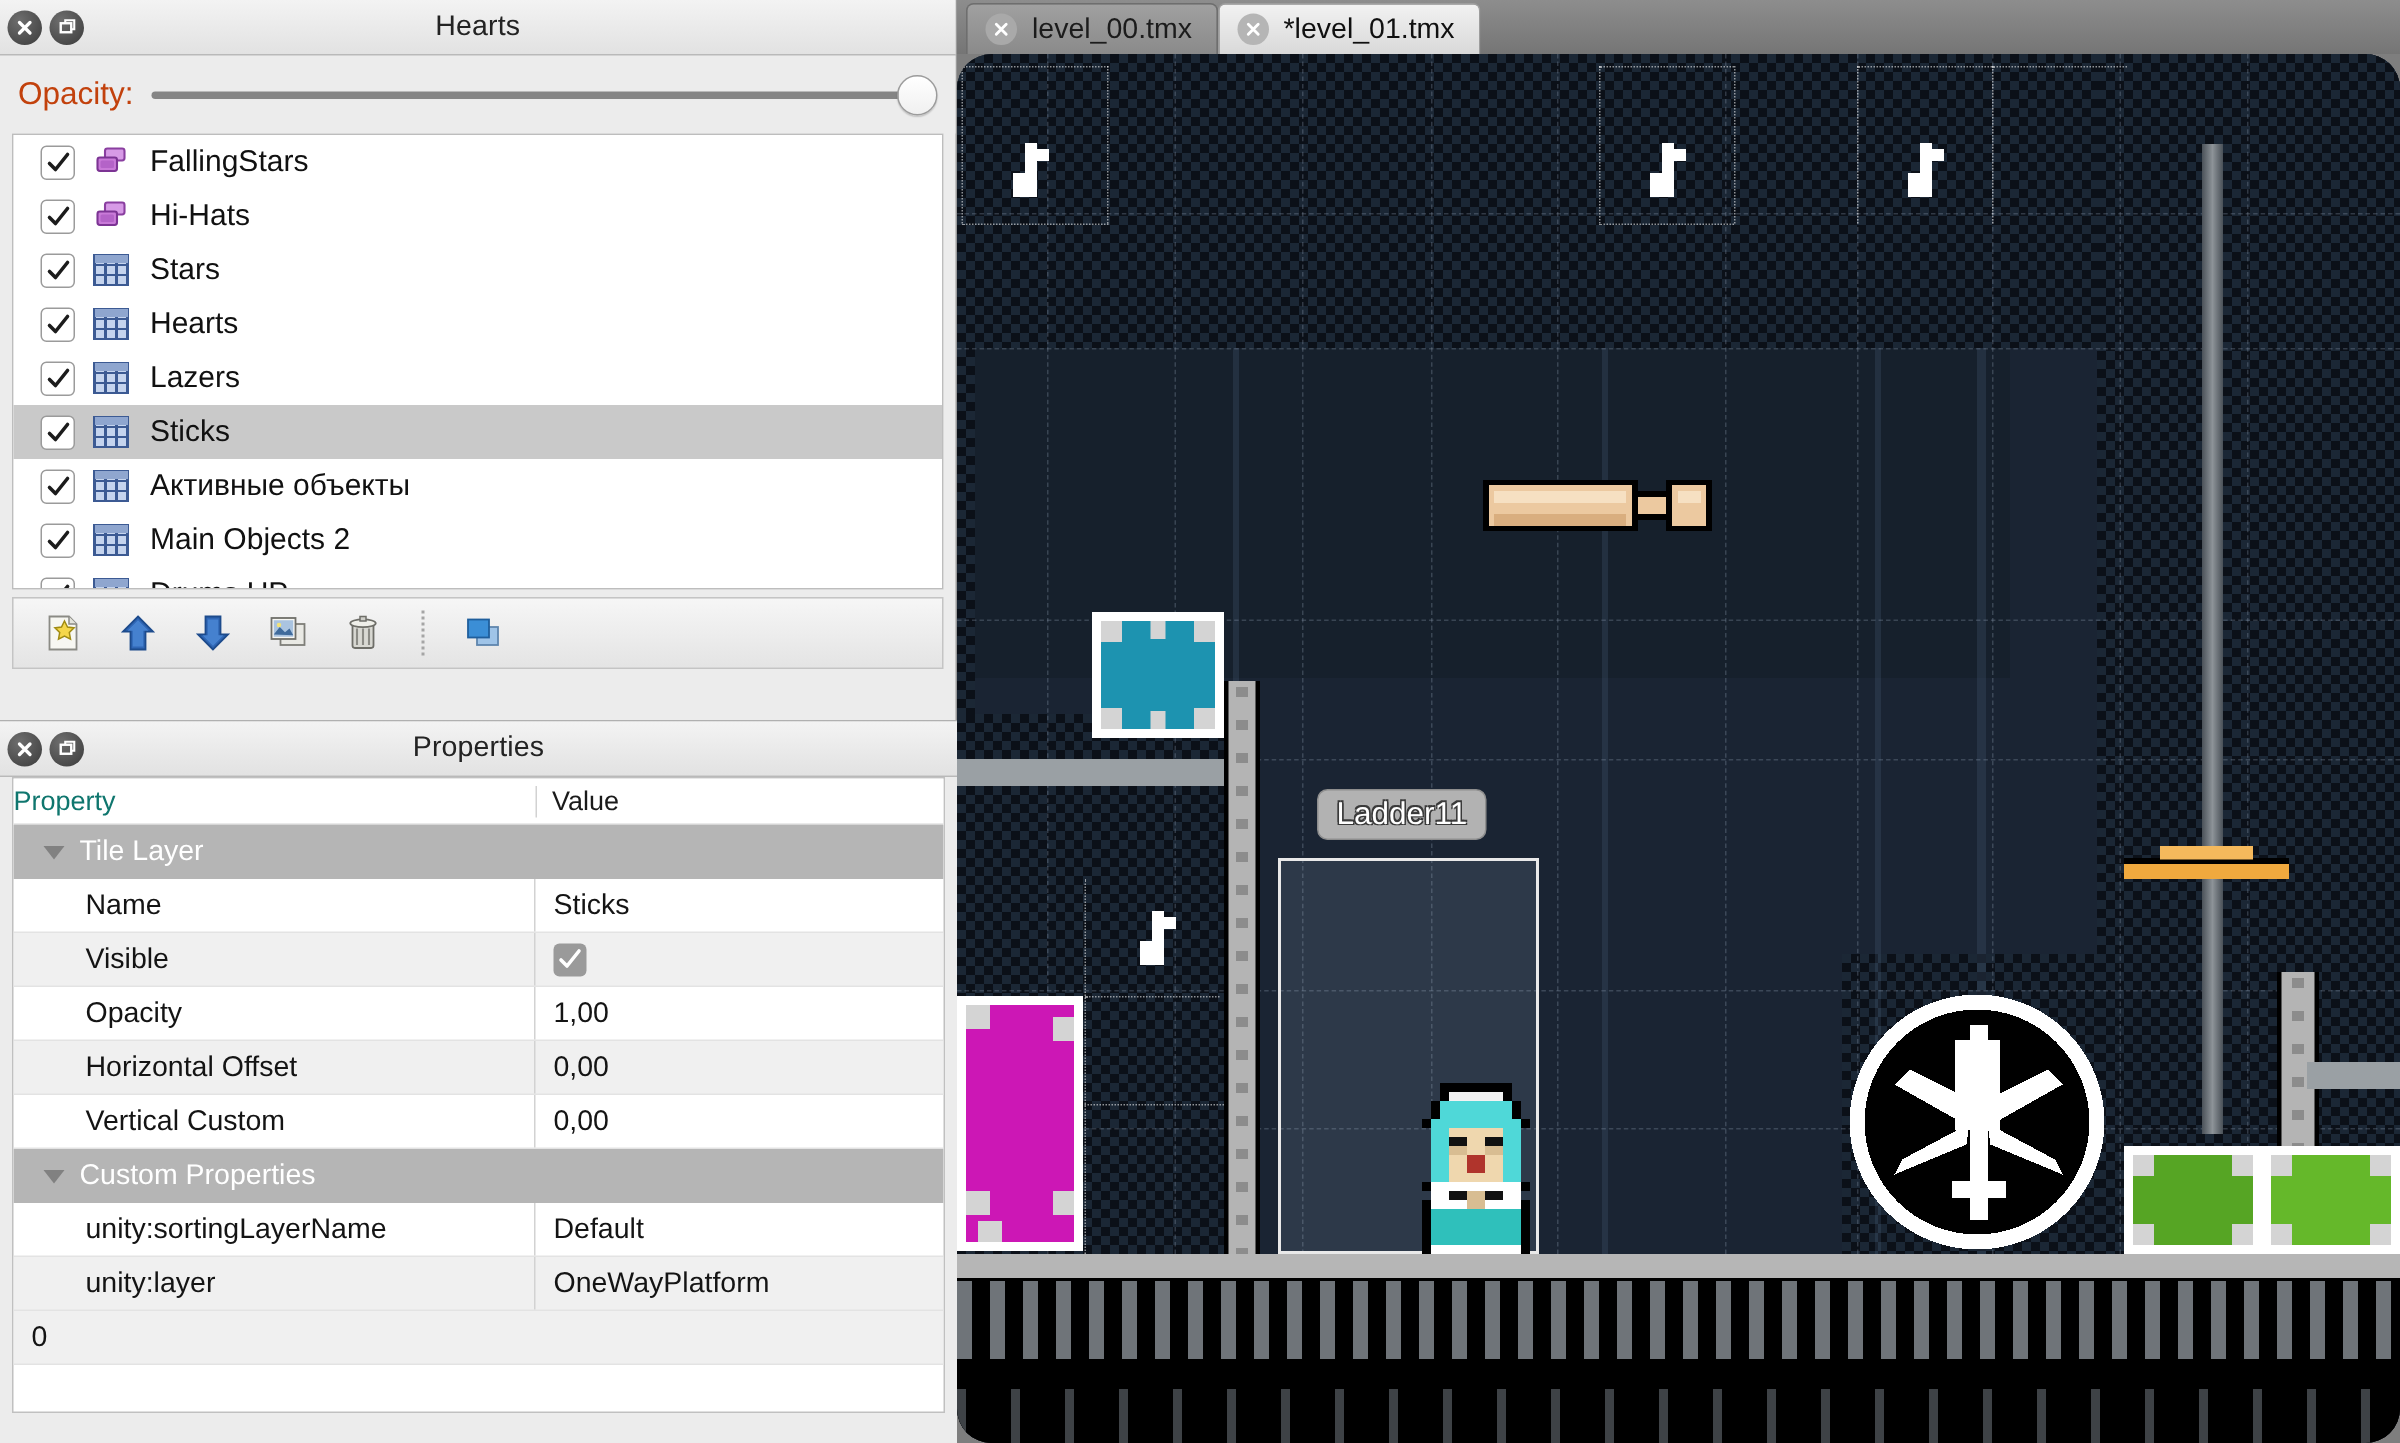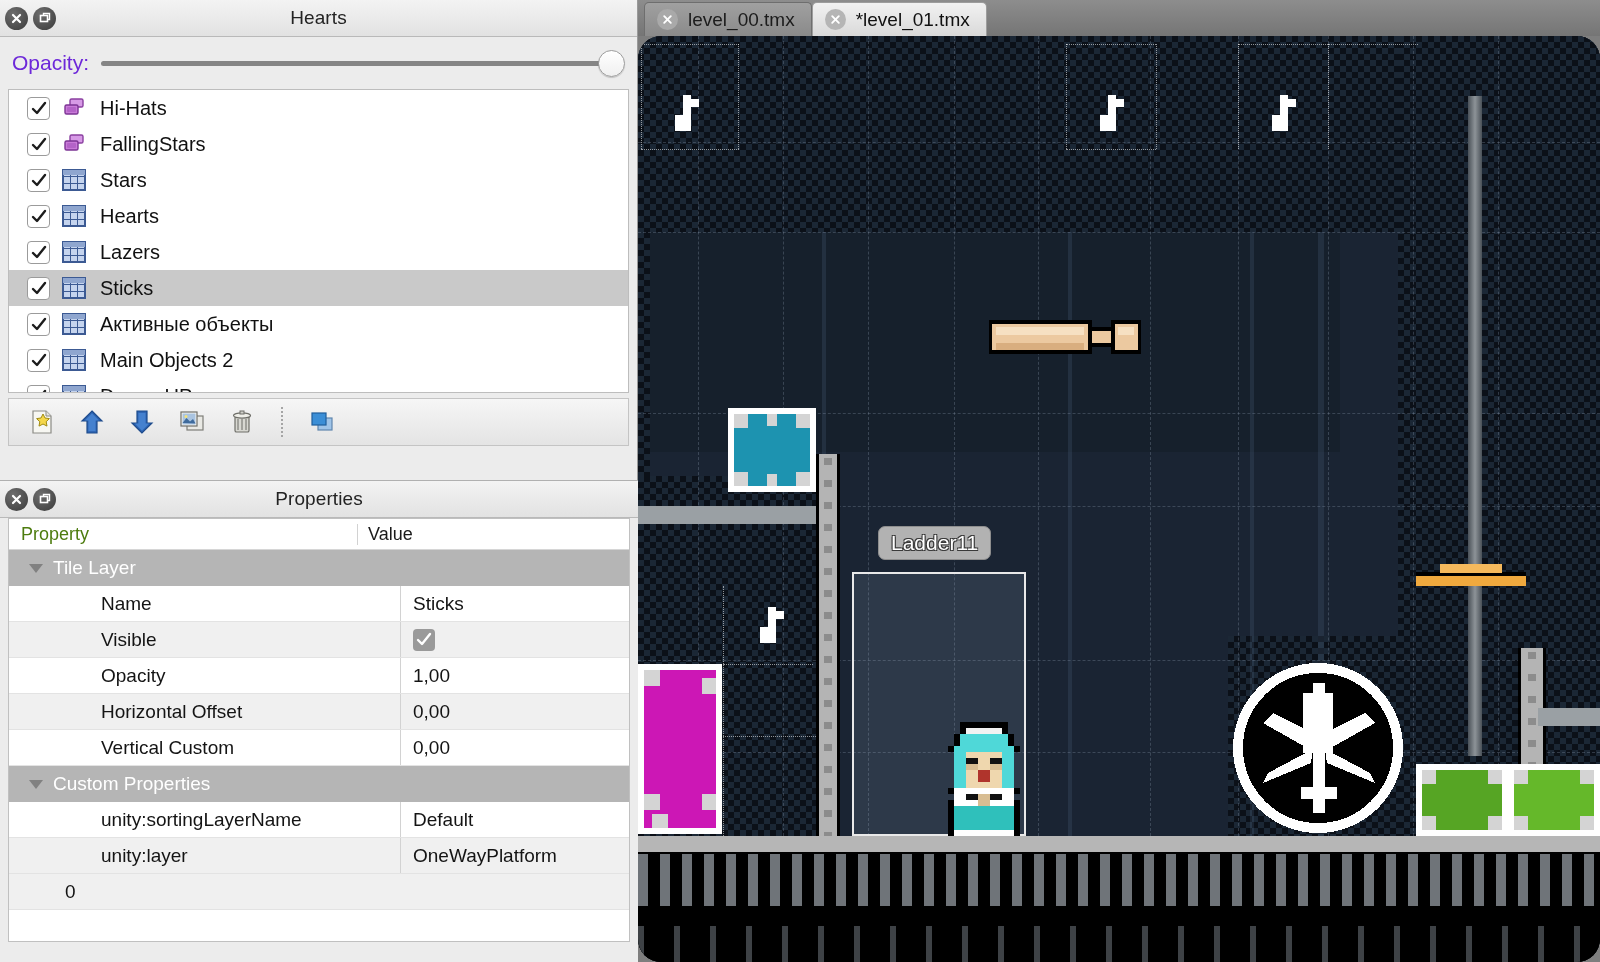--- a/index.html
+++ b/index.html
@@ -34,21 +34,21 @@
     display: flex; align-items: center; justify-content: center;
     color: #ffffff; font-size: 13px; line-height: 1;
   }
   .hdr-btn svg { display: block; }
 
   
   .opacity-row {
     height: 52px; display: flex; align-items: center; padding: 0 12px;
     background: #ececec; gap: 12px;
   }
-  .opacity-label { font-size: 21px; color: #6d28d9; }
+  .opacity-label { font-size: 21px; color: #c2410c; }
   .slider-wrap { position: relative; flex: 1; height: 30px; display: flex; align-items: center; }
   .slider-track {
     position: absolute; left: 0; right: 10px; height: 5px; border-radius: 3px;
     background: #858585;
   }
   .slider-handle {
     position: absolute; right: 0px; width: 27px; height: 27px; border-radius: 50%;
     background: linear-gradient(to bottom, #ffffff, #f0f0f0);
     border: 1px solid #9c9c9c; box-shadow: 0 1px 1px rgba(0,0,0,.18);
   }
@@ -85,28 +85,28 @@
     width: 0; height: 30px; border-left: 2px dotted #a5a5a5; margin: 0 6px;
   }
 
   
   #props-dock {
     position: absolute; left: 0; top: 480px; width: 638px; height: 482px;
     background: #ececec; border-top: 1px solid #b0b0b0;
   }
   .prop-table { background: #ffffff; border: 1px solid #c0c0c0; margin: 0 8px; height: 424px; overflow: hidden; }
   .prop-head { display: flex; height: 31px; align-items: center; background: #ffffff; border-bottom: 1px solid #d6d6d6; }
-  .prop-head .c1 { width: 348px; padding-left: 12px; font-size: 18px; color: #4d7c0f; }
+  .prop-head .c1 { width: 348px; font-size: 18px; color: #0f766e; }
   .prop-head .c2 { flex: 1; padding-left: 10px; font-size: 18px; color: #1a1a1a; border-left: 1px solid #d2d2d2; }
   .prop-group {
     height: 36px; display: flex; align-items: center; gap: 10px;
     background: #b5b5b5; color: #ffffff; font-size: 19px; padding-left: 20px;
   }
   .tri { width: 0; height: 0; border-left: 7px solid transparent; border-right: 7px solid transparent; border-top: 9px solid #818181; }
-  .prop-row { height: 36px; display: flex; align-items: center; border-bottom: 1px solid #e3e3e3; padding-left: 44px; }
+  .prop-row { height: 36px; display: flex; align-items: center; border-bottom: 1px solid #e3e3e3; }
   .prop-row.alt { background: #f0f0f0; }
   .prop-row .c1 { width: 348px; padding-left: 48px; font-size: 19px; color: #141414; border-right: 1px solid #d2d2d2; height: 100%; display: flex; align-items: center; }
   .prop-row .c2 { flex: 1; padding-left: 12px; font-size: 19px; color: #141414; height: 100%; display: flex; align-items: center; }
   .chk-ro {
     width: 22px; height: 22px; border-radius: 4px; background: #9a9a9a;
     display: flex; align-items: center; justify-content: center;
   }
 
   
   #right-pane { position: absolute; left: 638px; top: 0; width: 962px; height: 962px; background: #7e7e7e; }
@@ -233,36 +233,36 @@
               <path d="M2 8 L6 12 L14 2" fill="none" stroke="#1c1c1c" stroke-width="2.4" stroke-linecap="round" stroke-linejoin="round"></path>
             </svg>
           </div>
           <div class="layer-icon">
             <svg width="24" height="22" viewBox="0 0 24 22">
               <rect x="8" y="2" width="13" height="8" rx="1.6" fill="#d79ae6" stroke="#8a3fa0" stroke-width="1.4"></rect>
               <rect x="3" y="8" width="13" height="9" rx="1.6" fill="#c97ad8" stroke="#7c3494" stroke-width="1.4"></rect>
               <rect x="5" y="10" width="9" height="5" rx="1" fill="#b463c8"></rect>
             </svg>
           </div>
-          <div class="layer-name">Hi-Hats</div>
+          <div class="layer-name">FallingStars</div>
         </div>
         <div class="layer-row">
           <div class="chk">
             <svg width="16" height="15" viewBox="0 0 16 15">
               <path d="M2 8 L6 12 L14 2" fill="none" stroke="#1c1c1c" stroke-width="2.4" stroke-linecap="round" stroke-linejoin="round"></path>
             </svg>
           </div>
           <div class="layer-icon">
             <svg width="24" height="22" viewBox="0 0 24 22">
               <rect x="8" y="2" width="13" height="8" rx="1.6" fill="#d79ae6" stroke="#8a3fa0" stroke-width="1.4"></rect>
               <rect x="3" y="8" width="13" height="9" rx="1.6" fill="#c97ad8" stroke="#7c3494" stroke-width="1.4"></rect>
               <rect x="5" y="10" width="9" height="5" rx="1" fill="#b463c8"></rect>
             </svg>
           </div>
-          <div class="layer-name">FallingStars</div>
+          <div class="layer-name">Hi-Hats</div>
         </div>
         <div class="layer-row">
           <div class="chk">
             <svg width="16" height="15" viewBox="0 0 16 15">
               <path d="M2 8 L6 12 L14 2" fill="none" stroke="#1c1c1c" stroke-width="2.4" stroke-linecap="round" stroke-linejoin="round"></path>
             </svg>
           </div>
           <div class="layer-icon">
             <svg width="24" height="22" viewBox="0 0 24 22" shape-rendering="crispEdges">
               <rect x="1" y="1" width="22" height="20" fill="#c5d4ee" stroke="#3c5a93" stroke-width="1.6"></rect>

